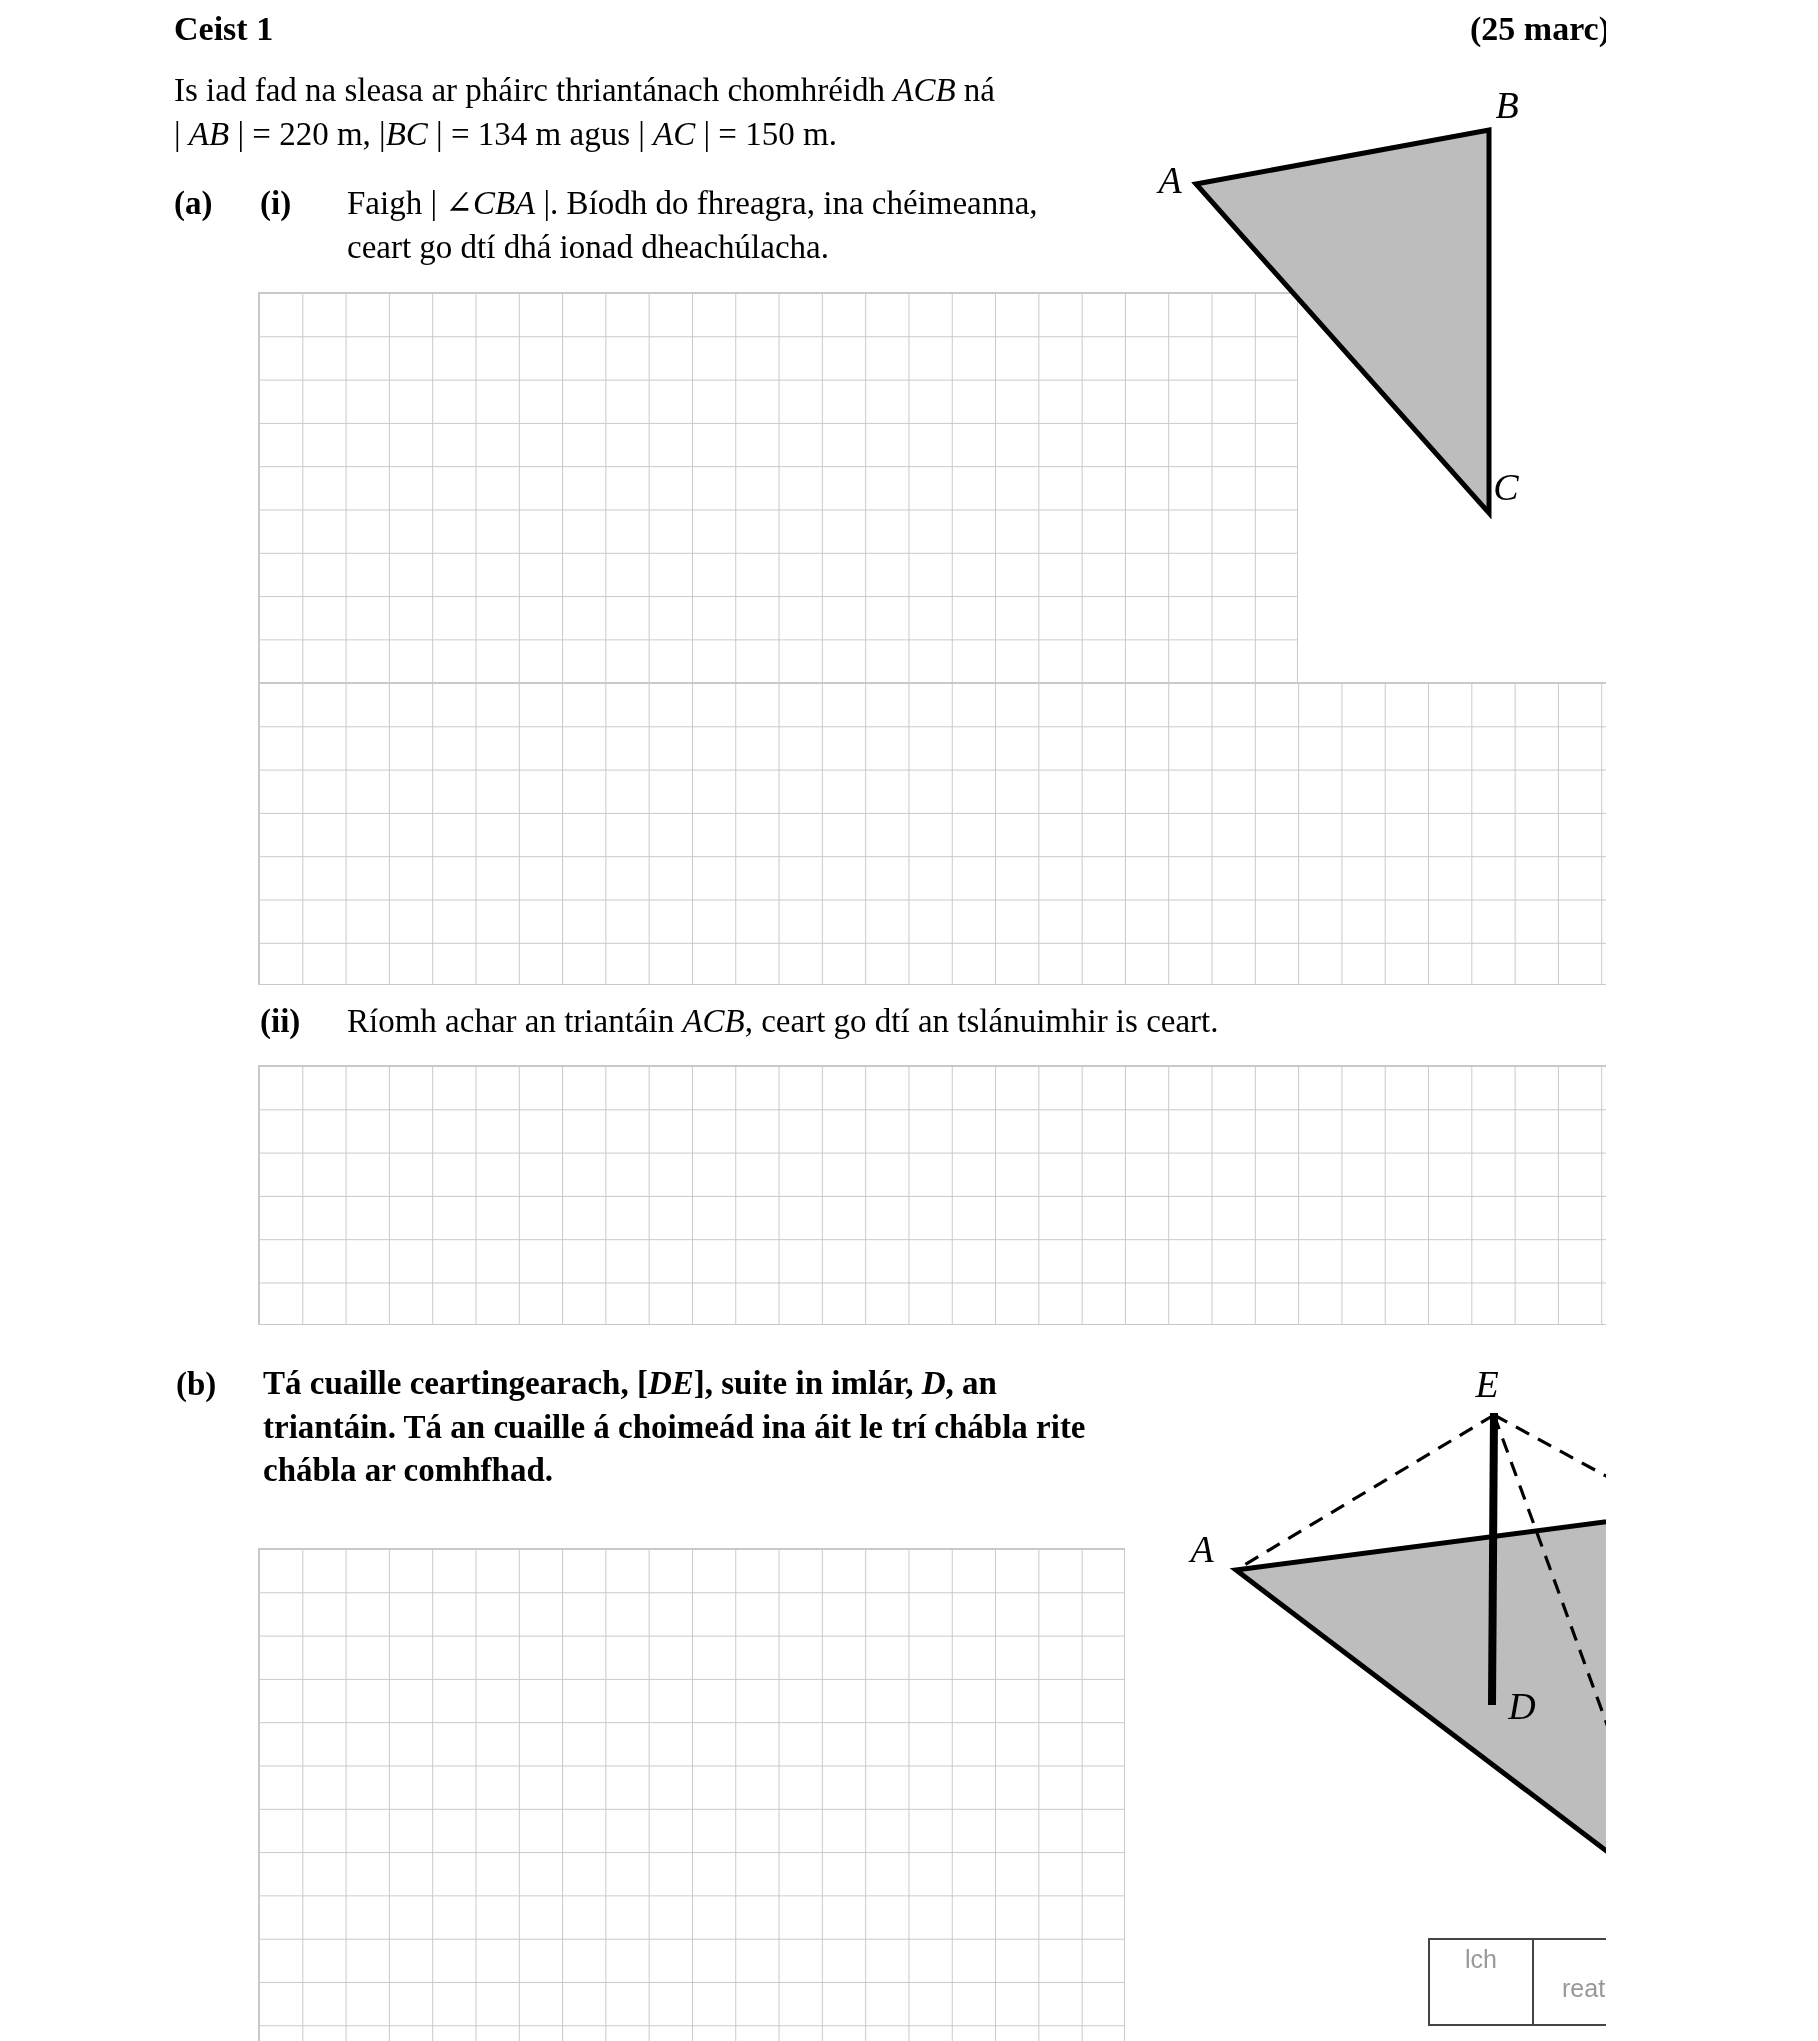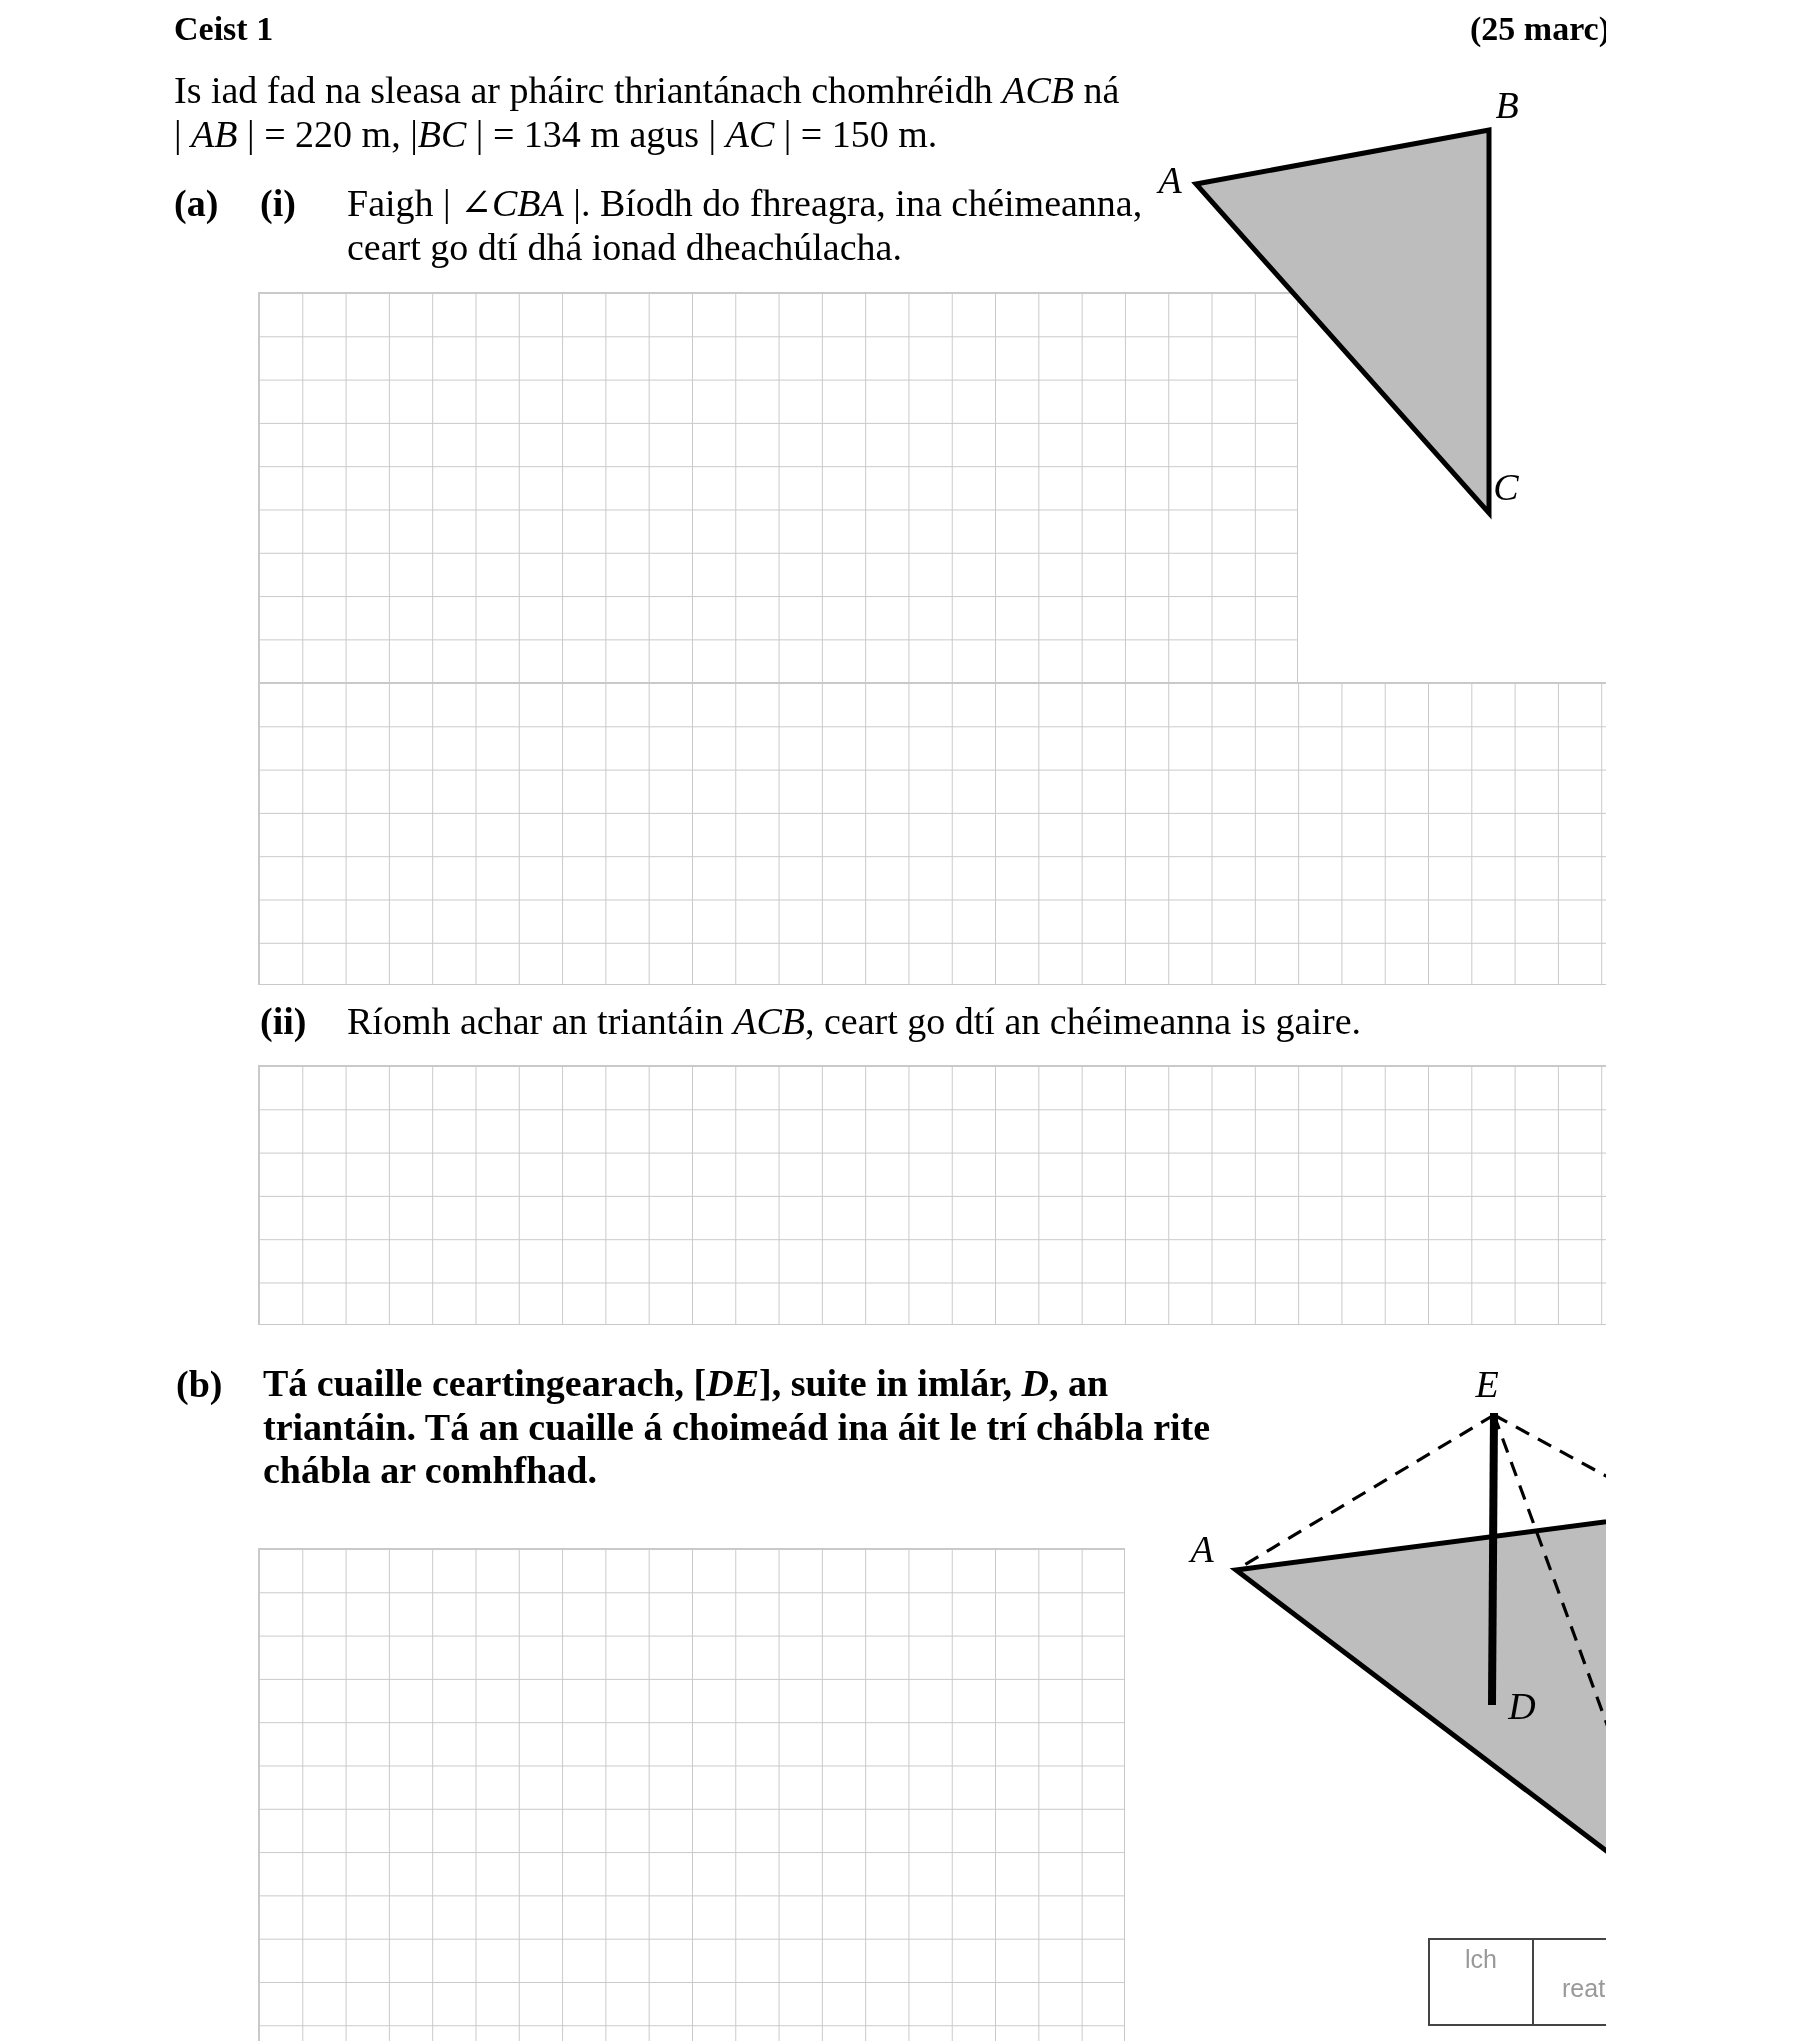--- a/index.html
+++ b/index.html
@@ -6,21 +6,21 @@
   #page{
     position:relative;
     width:1606px;height:2041px;
     background:#ffffff;
     font-family:"Liberation Serif","DejaVu Serif",serif;
     color:#000;
     overflow:hidden;
   }
   .abs{position:absolute;}
   .bold{font-weight:bold;}
-  .txt{font-size:38px;line-height:44px;white-space:nowrap;}
+  .txt{font-size:33px;line-height:44px;white-space:nowrap;}
   i{font-style:italic;}
   
   #q-label{left:174px;top:10px;font-size:34px;}
   #marks{left:1470px;top:10px;width:174px;font-size:34px;text-align:left;}
   
   .grid{
     box-sizing:border-box;
     border:1px solid #c9c9c9;
     background-color:#ffffff;
     background-image:
@@ -75,21 +75,21 @@
   <div class="abs txt bold" style="left:260px;top:181px;">(i)</div>
   <div class="abs txt" style="left:347px;top:181px;">
     <div><span>Faigh | ∠</span><i>CBA</i><span> |.  Bíodh do fhreagra, ina chéimeanna,</span></div>
     <div><span>ceart go dtí dhá ionad dheachúlacha.</span></div>
   </div>
 
   <div class="abs grid" id="grid1a"></div>
   <div class="abs grid" id="grid1b"></div>
 
   <div class="abs txt bold" style="left:260px;top:999px;">(ii)</div>
-  <div class="abs txt" style="left:347px;top:999px;"><span>Ríomh achar an triantáin </span><i>ACB</i><span>, ceart go dtí an chéimeanna is gaire.</span></div>
+  <div class="abs txt" style="left:347px;top:999px;"><span>Ríomh achar an triantáin </span><i>ACB</i><span>, ceart go dtí an tslánuimhir is ceart.</span></div>
 
   <div class="abs grid" id="grid2"></div>
 
   <div class="abs txt bold" style="left:176px;top:1362px;">(b)</div>
   <div class="abs txt" style="left:263px;top:1362px;line-height:43.5px;font-weight:bold;">
     <div><span>Tá cuaille ceartingearach, [</span><i>DE</i><span>], suite in imlár, </span><i>D</i><span>, an</span></div>
     <div><span>triantáin.  Tá an cuaille á choimeád ina áit le trí chábla rite</span></div>
     <div><span>chábla ar comhfhad.</span></div>
   </div>
 

